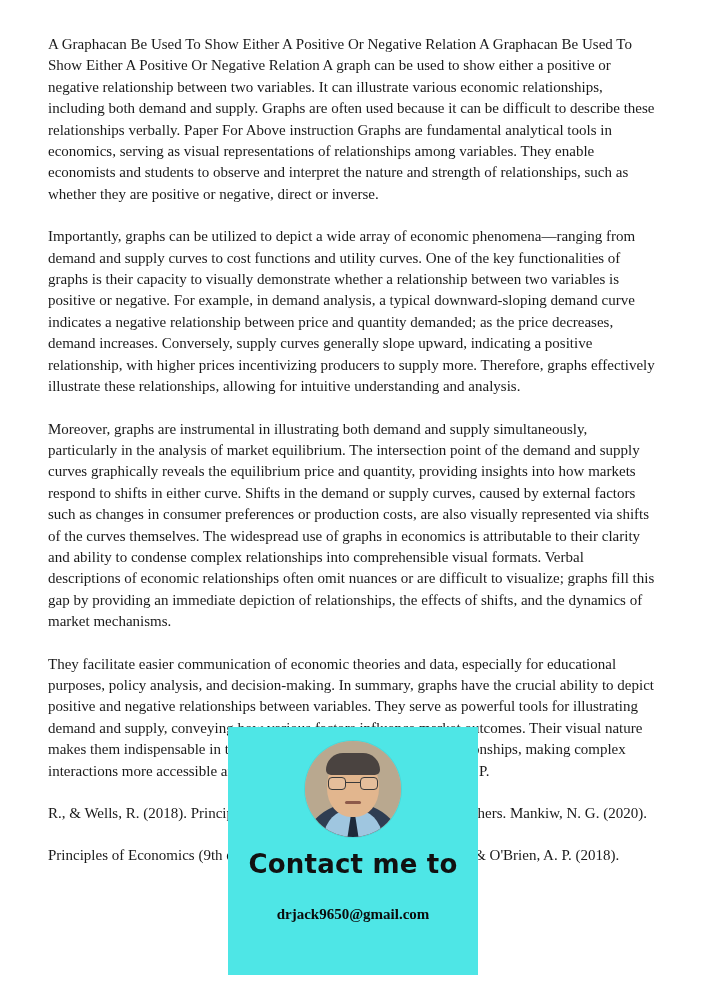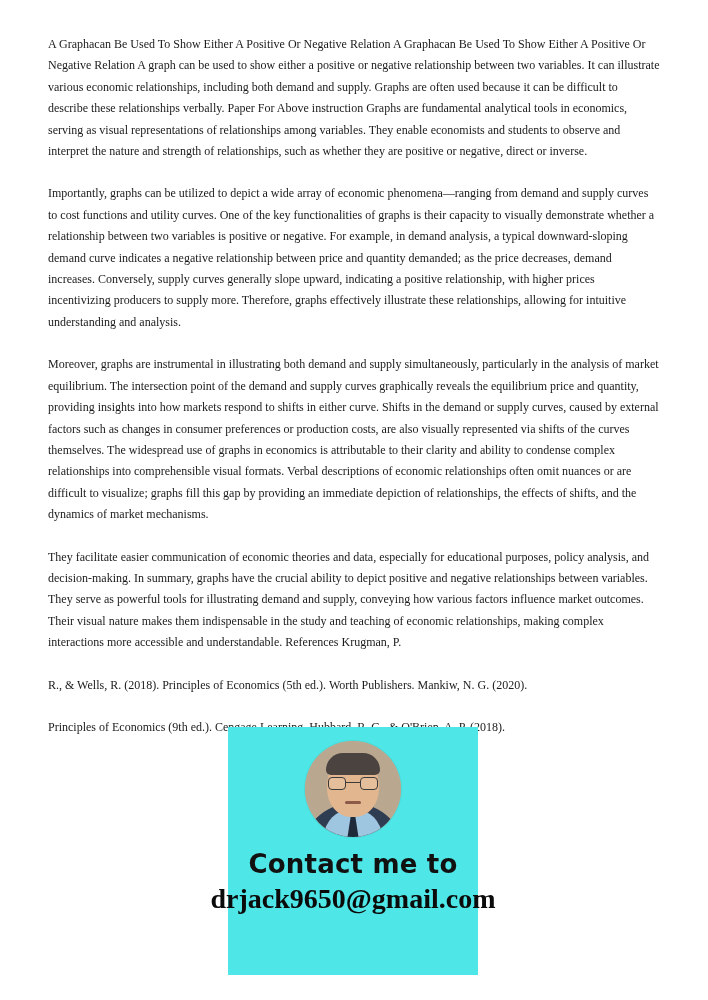--- a/index.html
+++ b/index.html
@@ -23,21 +23,21 @@
     height: 1000px;
     background: #ffffff;
   }
   .doc-body {
     position: absolute;
     left: 48px;
     top: 34px;
     width: 612px;
   }
   .para {
-    font-size: 12px;
+    font-size: 15px;
     line-height: 21.4px;
     text-align: left;
     margin: 0 0 21px 0;
     color: #1a1a1a;
     hyphens: none;
   }
   .para:last-child {
     margin-bottom: 0;
   }
   
@@ -172,24 +172,24 @@
     font-size: 26px;
     line-height: 27px;
     color: #111111;
     text-align: center;
     letter-spacing: 0.2px;
   }
   .overlay-lines {
     margin-top: 14px;
   }
   .overlay-email {
-    margin-top: 9px;
+    margin-top: 24px;
     font-family: "Liberation Serif", "DejaVu Serif", serif;
     font-weight: bold;
-    font-size: 28px;
+    font-size: 15px;
     line-height: 24px;
     color: #0b0b0b;
     text-align: center;
   }
 </style>
 </head>
 <body>
 
 <div class="page">
 

